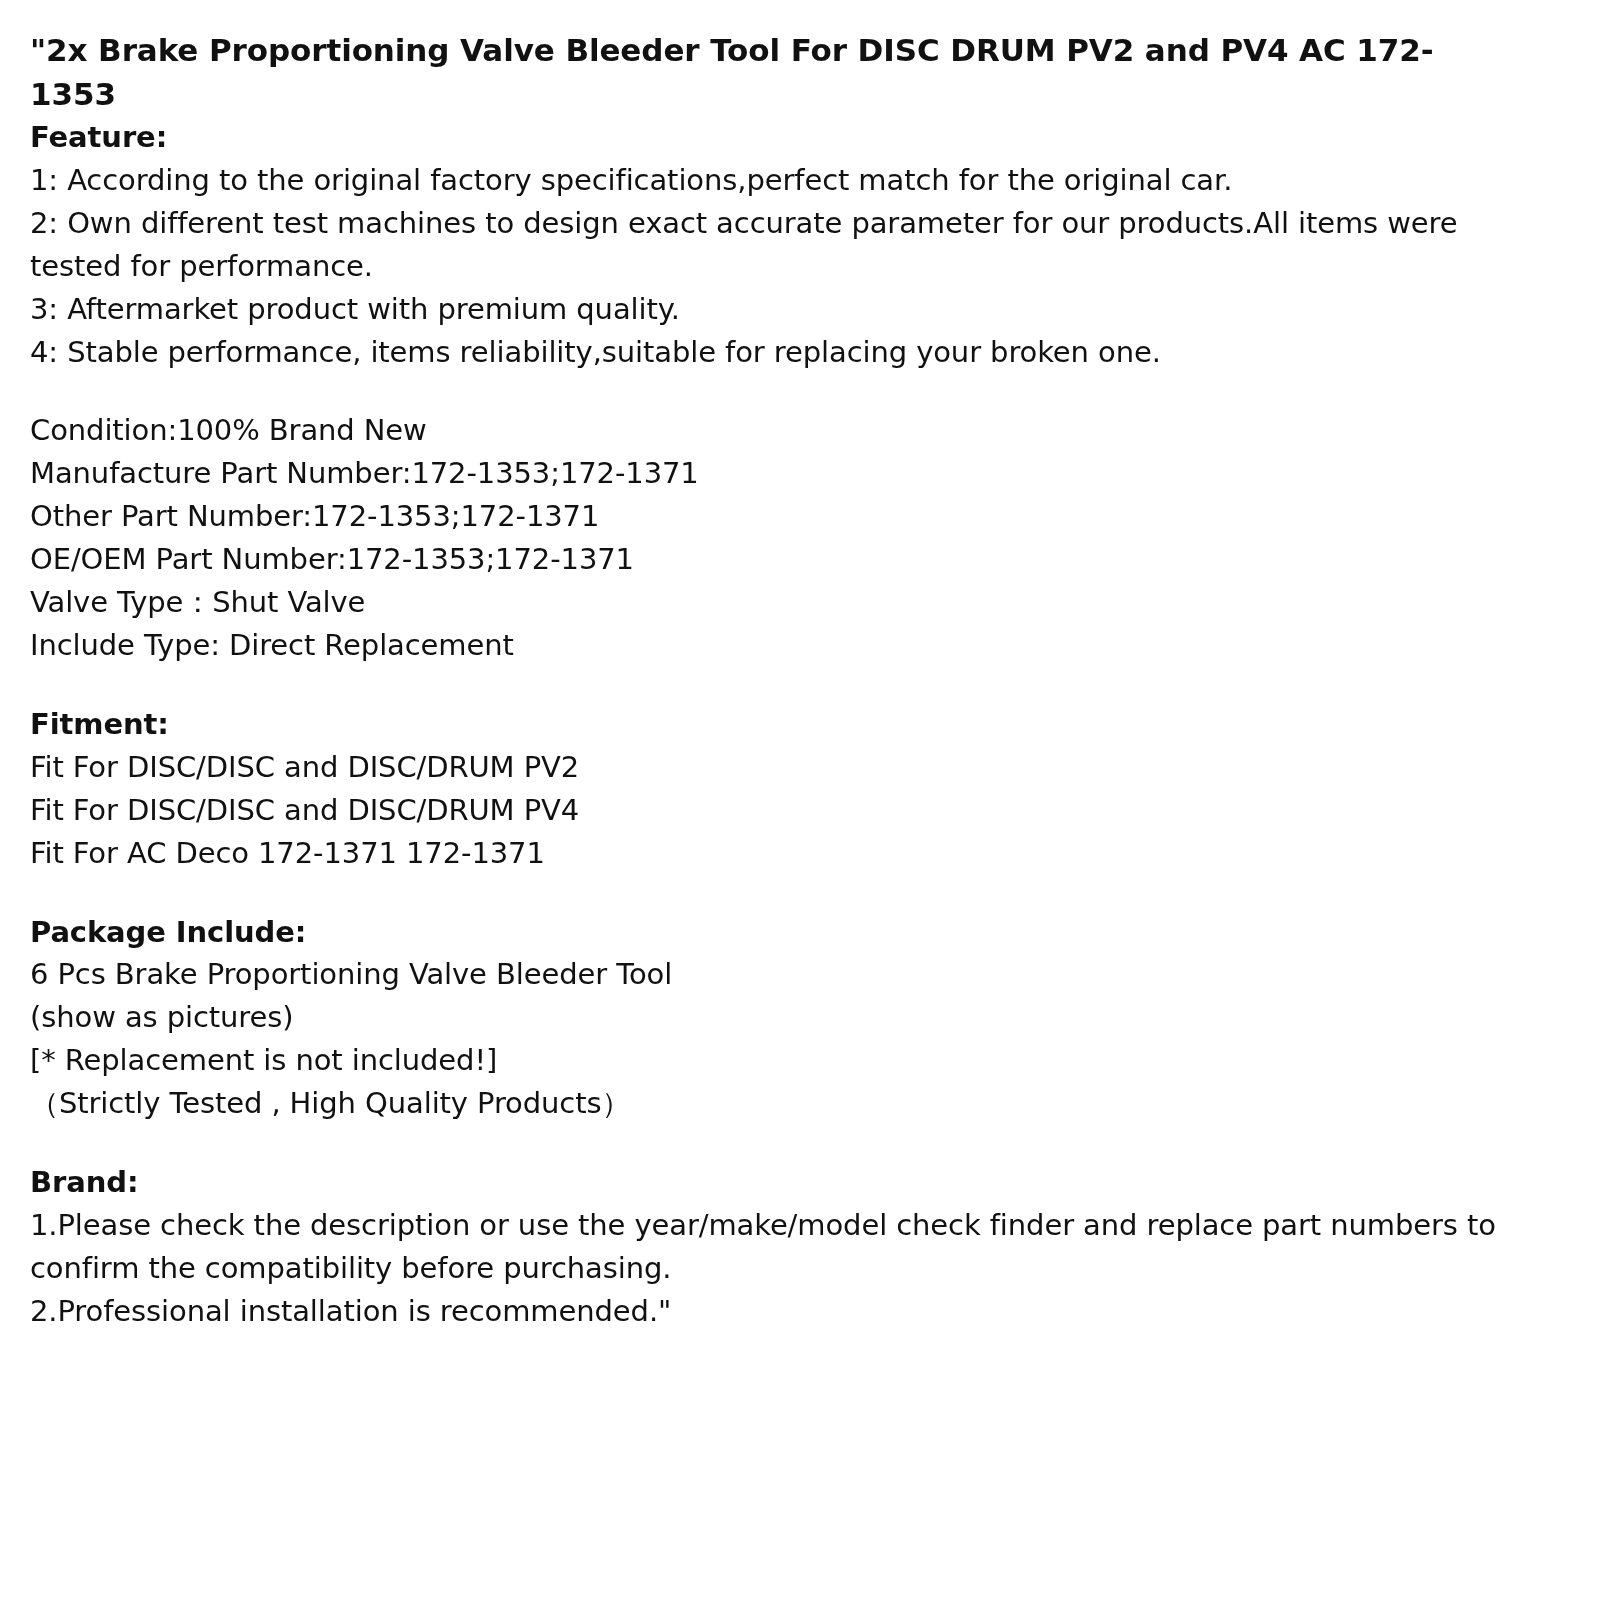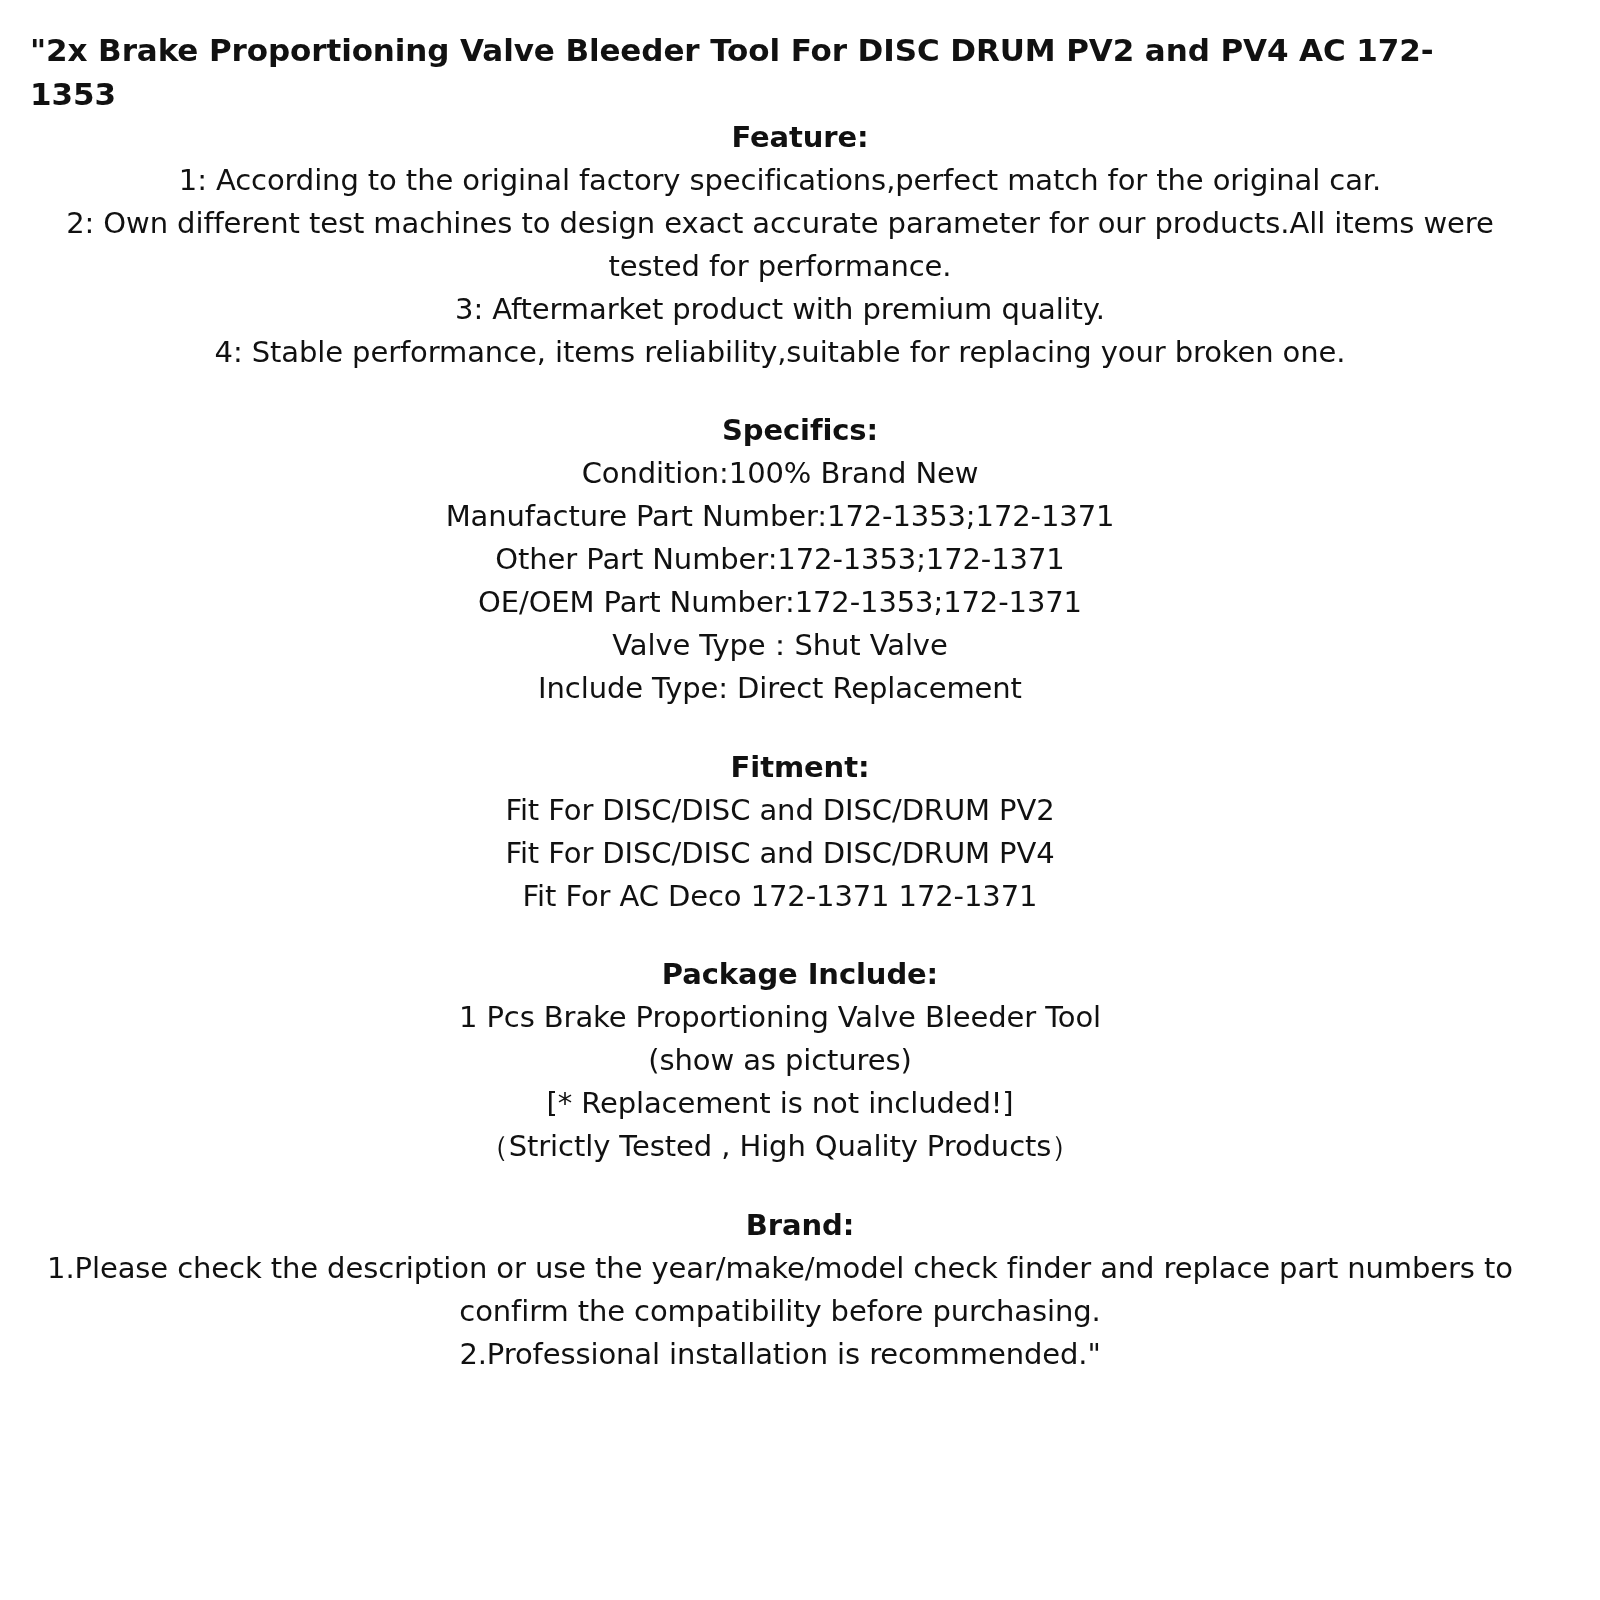--- a/index.html
+++ b/index.html
@@ -23,21 +23,20 @@
   .doc-title {
     font-size: 31px;
     font-weight: bold;
     line-height: 1.42;
     letter-spacing: -0.1px;
     margin: 0 0 0 0;
     max-width: 1460px;
   }
   .block {
     margin-top: 36px;
-    text-align: center;
   }
   .block:first-of-type {
     margin-top: 0;
   }
   .line {
     font-size: 29px;
     font-weight: normal;
     line-height: 1.48;
     letter-spacing: -0.1px;
     max-width: 1500px;
@@ -58,39 +57,38 @@
 
   <div class="block">
     <div class="heading">Feature:</div>
     <div class="line">1: According to the original factory specifications,perfect match for the original car.</div>
     <div class="line">2: Own different test machines to design exact accurate parameter for our products.All items were tested for performance.</div>
     <div class="line">3: Aftermarket product with premium quality.</div>
     <div class="line">4: Stable performance, items reliability,suitable for replacing your broken one.</div>
   </div>
 
   <div class="block">
-    <div class="heading">Specifics:</div>
     <div class="line">Condition:100% Brand New</div>
     <div class="line">Manufacture Part Number:172-1353;172-1371</div>
     <div class="line">Other Part Number:172-1353;172-1371</div>
     <div class="line">OE/OEM Part Number:172-1353;172-1371</div>
     <div class="line">Valve Type：Shut Valve</div>
     <div class="line">Include Type: Direct Replacement</div>
   </div>
 
   <div class="block">
     <div class="heading">Fitment:</div>
     <div class="line">Fit For DISC/DISC and DISC/DRUM PV2</div>
     <div class="line">Fit For DISC/DISC and DISC/DRUM PV4</div>
     <div class="line">Fit For AC Deco 172-1371 172-1371</div>
   </div>
 
   <div class="block">
     <div class="heading">Package Include:</div>
-    <div class="line">1 Pcs Brake Proportioning Valve Bleeder Tool</div>
+    <div class="line">6 Pcs Brake Proportioning Valve Bleeder Tool</div>
     <div class="line">(show as pictures)</div>
     <div class="line">[* Replacement is not included!]</div>
     <div class="line">（Strictly Tested , High Quality Products）</div>
   </div>
 
   <div class="block">
     <div class="heading">Brand:</div>
     <div class="line">1.Please check the description or use the year/make/model check finder and replace part numbers to confirm the compatibility before purchasing.</div>
     <div class="line">2.Professional installation is recommended."</div>
   </div>

